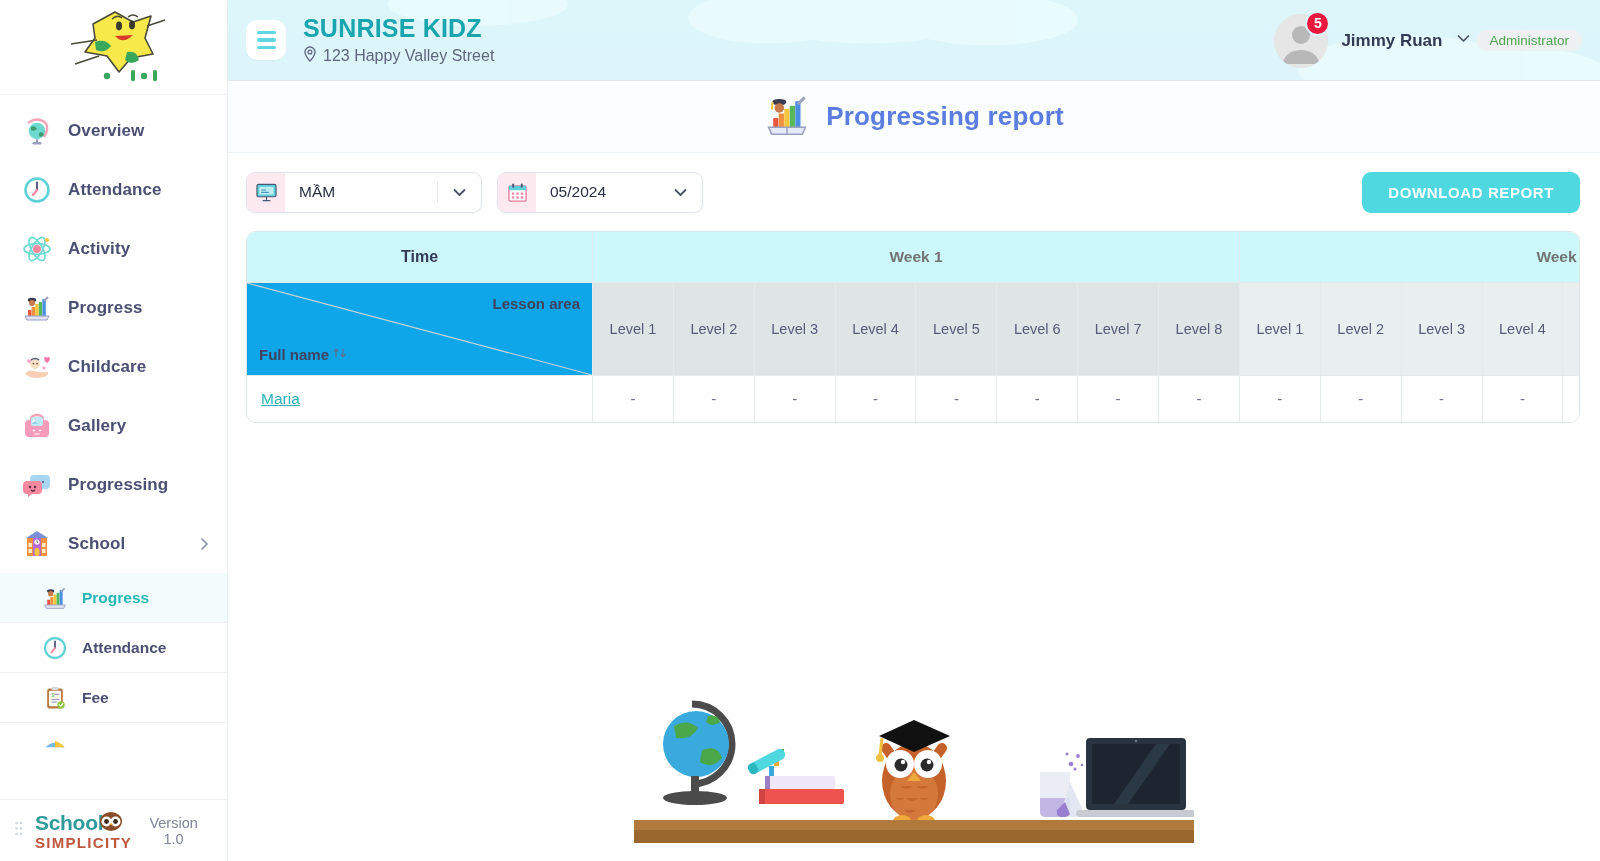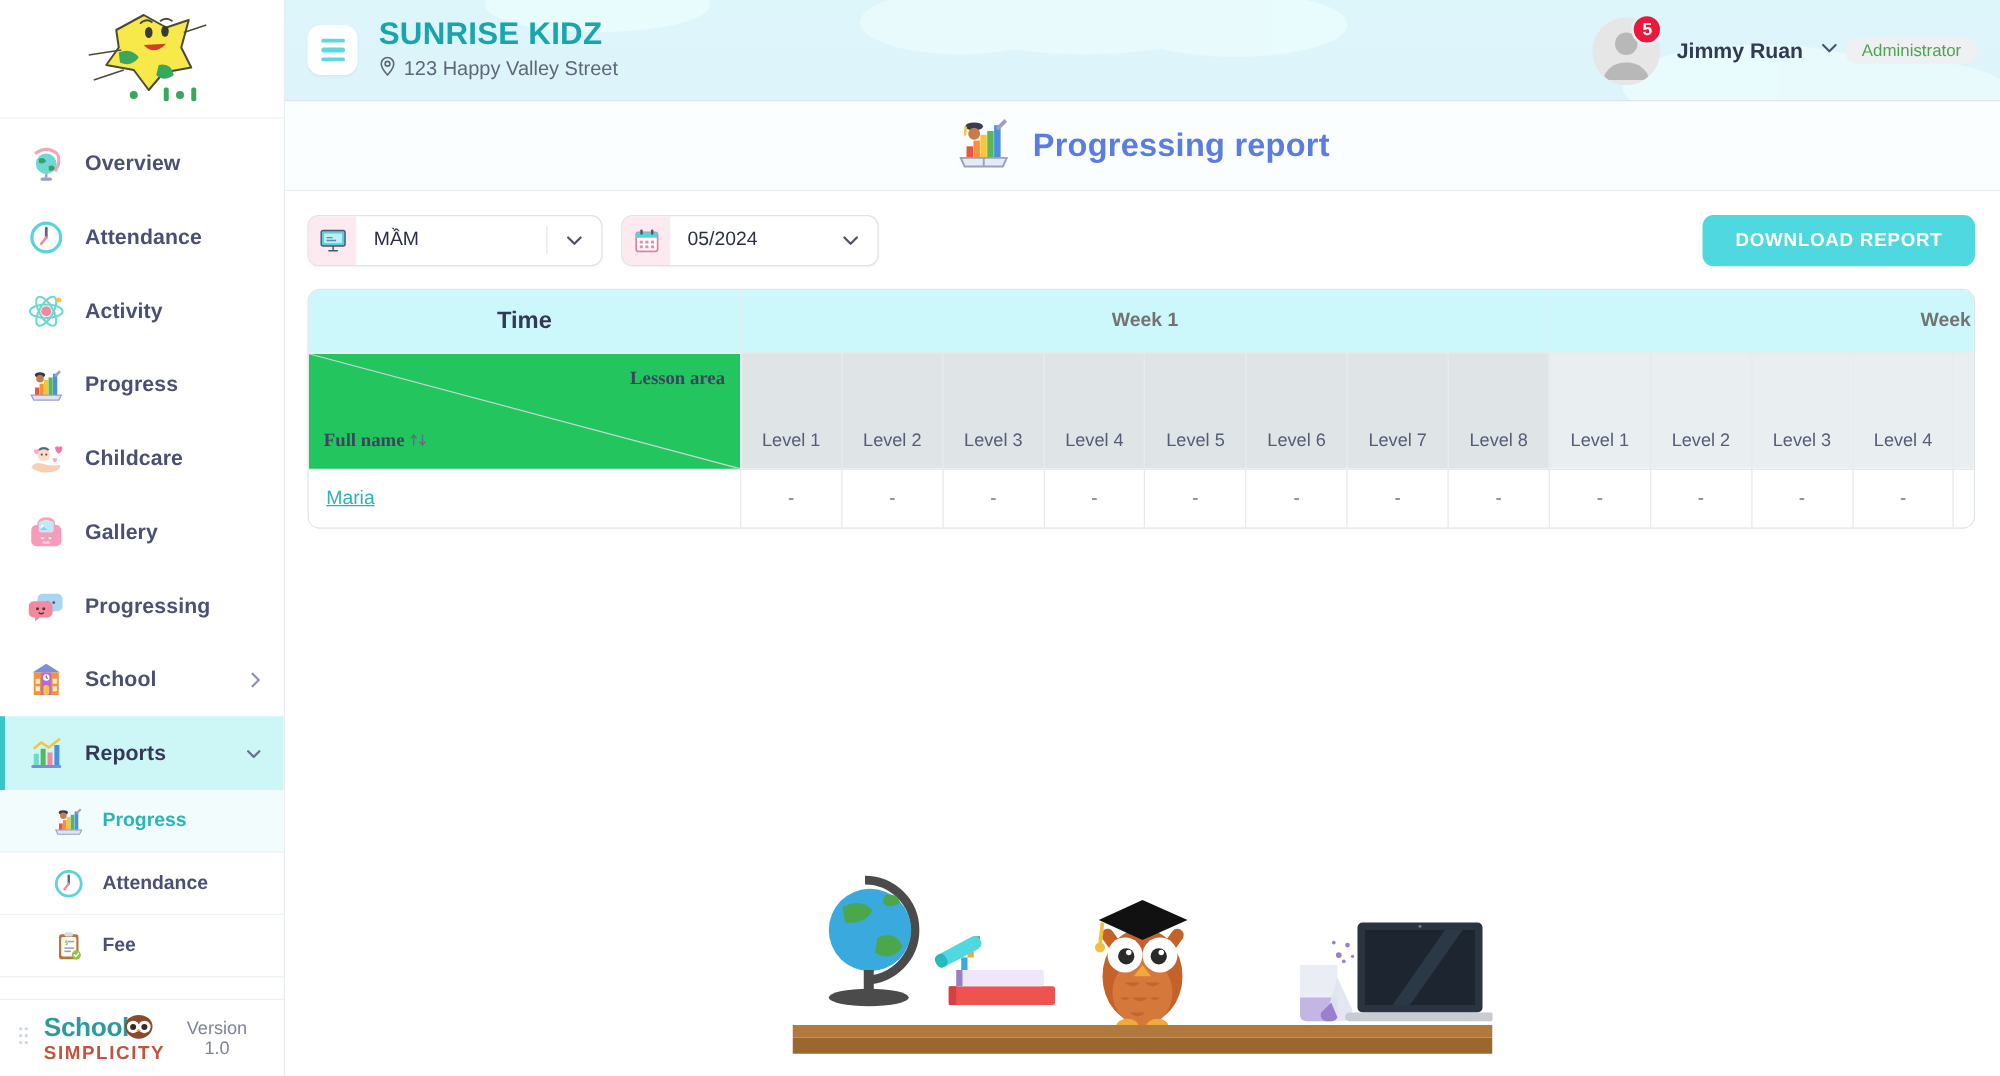--- a/index.html
+++ b/index.html
@@ -129,40 +129,40 @@
     margin: 0 20px 0 18px; border: 1px solid #dde4e9; border-radius: 10px;
     overflow: hidden; background: #fff; height: 192px;
   }
   table { border-collapse: collapse; table-layout: fixed; width: 1640px; }
   th, td { border-right: 1px solid #e4eaee; border-bottom: 1px solid #e4eaee; }
   th.wk {
     height: 50px; background: #cdf8fb; font-size: 15.5px; font-weight: 700;
     color: #737373; text-align: center;
   }
   th.time-head {
-    height: 50px; background: #cdf8fb; font-size: 19px; font-weight: 700;
+    height: 50px; background: #cdf8fb; font-size: 16px; font-weight: 700;
     color: #333a56; text-align: center; width: 282px;
   }
   td.diag, th.diag {
-    height: 93px; background: #22c55e; position: relative; padding: 0; vertical-align: top; font-family: Liberation Serif, serif;
+    height: 93px; background: #0ea5e9; position: relative; padding: 0; vertical-align: top;
   }
   .diag-line {
     position: absolute; inset: 0; width: 100%; height: 100%; display: block;
   }
   .diag-lesson {
     position: absolute; right: 12px; top: 12px; font-size: 15px; font-weight: 700; color: #3d4360;
   }
   .diag-full {
     position: absolute; left: 12px; bottom: 12px; font-size: 15px; font-weight: 700;
     color: #3d4360; display: flex; align-items: center; gap: 3px; cursor: pointer;
   }
   .sortico { font-size: 12px; color: #666c88; letter-spacing: -1px; }
   th.lvl {
     height: 93px; font-size: 14.5px; color: #555c78; font-weight: 400; text-align: center;
-    vertical-align: bottom; padding-bottom: 14px; width: 66px;
+    vertical-align: bottom; padding-bottom: 38px; width: 66px;
   }
   th.lvl.w1 { background: #dfe4e7; }
   th.lvl.w2 { background: #e9eef0; }
   td.name-cell {
     height: 47px; padding-left: 14px; background: #fff; vertical-align: middle;
   }
   td.name-cell a {
     font-size: 15.5px; color: #2bb3b8; text-decoration: underline; cursor: pointer;
   }
   td.dash { height: 47px; text-align: center; font-size: 15px; color: #6b7186; background: #fff; }
@@ -318,38 +318,20 @@
           </svg>
         </span>
         <span class="nav-label">School</span>
         <span class="chev">
           <svg width="14" height="14" viewBox="0 0 14 14">
               <path d="M5 2 L10 7 L5 12" stroke="#8b90ad" stroke-width="1.7" fill="none" stroke-linecap="round" stroke-linejoin="round"></path>
             </svg>
         </span>
       </div>
 
-      <div class="nav-item active-parent">
-        <span class="nav-ico">
-          <svg width="30" height="30" viewBox="0 0 30 30">
-            <rect x="5" y="15" width="4" height="9" fill="#6fd9d1"></rect>
-            <rect x="10.5" y="11" width="4" height="13" fill="#57b85a"></rect>
-            <rect x="16" y="14" width="4" height="10" fill="#f4889f"></rect>
-            <rect x="21.5" y="8" width="4" height="16" fill="#4b8fe0"></rect>
-            <path d="M5 11 L11 6 L17 10 L26 3" stroke="#f6c53e" stroke-width="2.1" fill="none" stroke-linejoin="round"></path>
-            <rect x="3" y="24" width="24" height="2.4" rx="1.2" fill="#7a8fd8"></rect>
-          </svg>
-        </span>
-        <span class="nav-label">Reports</span>
-        <span class="chev">
-          <svg width="16" height="16" viewBox="0 0 16 16">
-              <path d="M3.5 6 L8 10.5 L12.5 6" stroke="#6b7090" stroke-width="1.8" fill="none" stroke-linecap="round" stroke-linejoin="round"></path>
-            </svg>
-        </span>
-      </div>
 
       <div class="sub-item sel">
         <span class="sub-ico">
           <svg width="26" height="26" viewBox="0 0 30 30">
             <rect x="6" y="17" width="3.4" height="6" fill="#e8563f"></rect>
             <rect x="9.6" y="14" width="3.4" height="9" fill="#f3913e"></rect>
             <rect x="13.2" y="11" width="3.4" height="12" fill="#f6c53e"></rect>
             <rect x="16.8" y="9" width="3.4" height="14" fill="#57b85a"></rect>
             <rect x="20.4" y="6" width="3.4" height="17" fill="#4b8fe0"></rect>
             <path d="M22 8 L26 4" stroke="#9aa0c0" stroke-width="2"></path>

